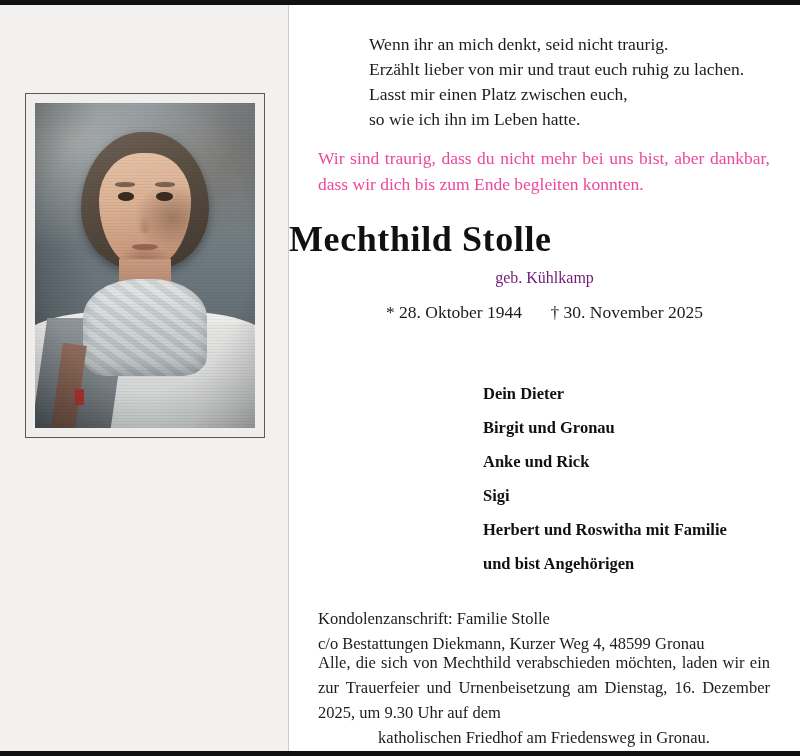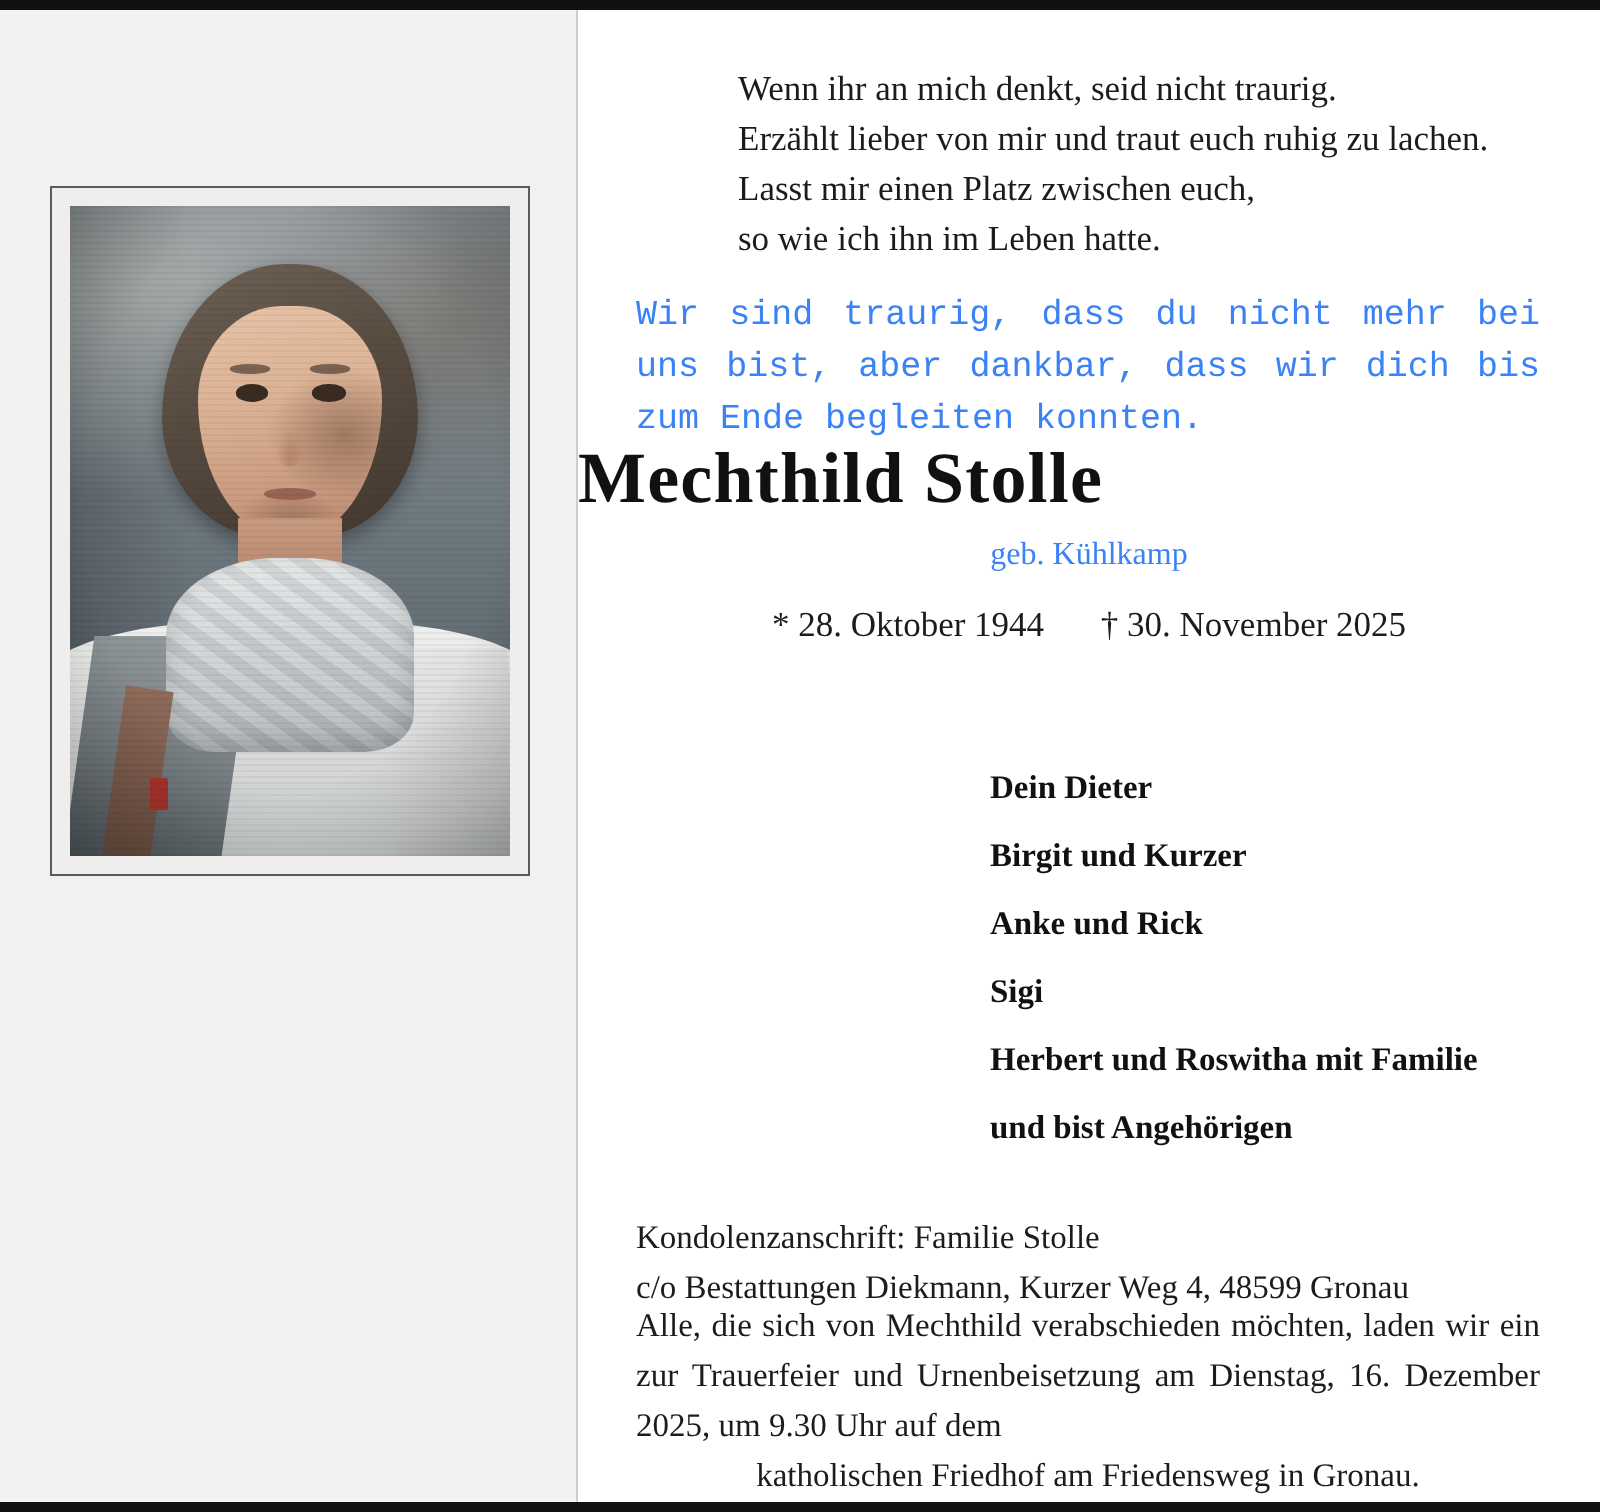--- a/index.html
+++ b/index.html
@@ -237,58 +237,57 @@
   .poem div { white-space: nowrap; }
 
   .intro {
     position: absolute;
     left: 29px;
     top: 140px;
     width: 452px;
     font-size: 17.5px;
     line-height: 26px;
     text-align: justify;
-    color: #3b82f6;
-    font-family: Liberation Mono, monospace;
+    color: #ec4899;
   }
 
   .name {
     position: absolute;
     left: 0;
     right: 0;
     top: 213px;
     text-align: left;
     font-size: 36px;
     font-weight: bold;
     letter-spacing: 0.6px;
     color: #111111;
   }
   .maiden {
     position: absolute;
     left: 0;
     right: 0;
     top: 264px;
     text-align: center;
     font-size: 16px;
-    color: #3b82f6;
+    color: #701a75;
   }
   .dates {
     position: absolute;
     left: 0;
     right: 0;
     top: 297px;
     text-align: center;
     font-size: 17.5px;
     color: #1c1c1c;
   }
   .dates .birth { margin-right: 24px; }
 
   .mourners {
     position: absolute;
-    left: 206px;
+    left: 194px;
     top: 372px;
     font-size: 16.5px;
     font-weight: bold;
     line-height: 34px;
     color: #111111;
   }
   .mourners div { white-space: nowrap; }
 
   .condolence {
     position: absolute;
@@ -360,21 +359,21 @@
     <div class="name">Mechthild Stolle</div>
     <div class="maiden">geb. Kühlkamp</div>
 
     <div class="dates">
       <span class="birth">* 28. Oktober 1944</span>
       <span class="death">† 30. November 2025</span>
     </div>
 
     <div class="mourners">
       <div>Dein Dieter</div>
-      <div>Birgit und Kurzer</div>
+      <div>Birgit und Gronau</div>
       <div>Anke und Rick</div>
       <div>Sigi</div>
       <div>Herbert und Roswitha mit Familie</div>
       <div>und bist Angehörigen</div>
     </div>
 
     <div class="condolence">
       <div>Kondolenzanschrift: Familie Stolle</div>
       <div>c/o Bestattungen Diekmann, Kurzer Weg 4, 48599 Gronau</div>
     </div>

